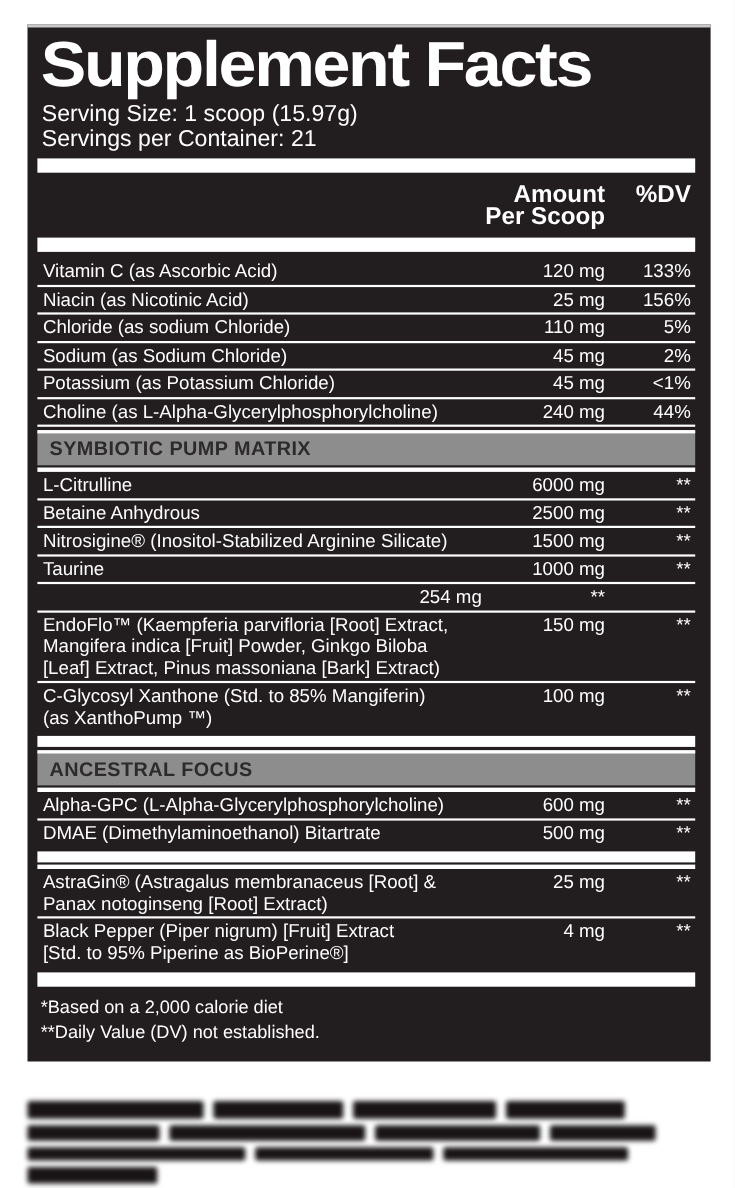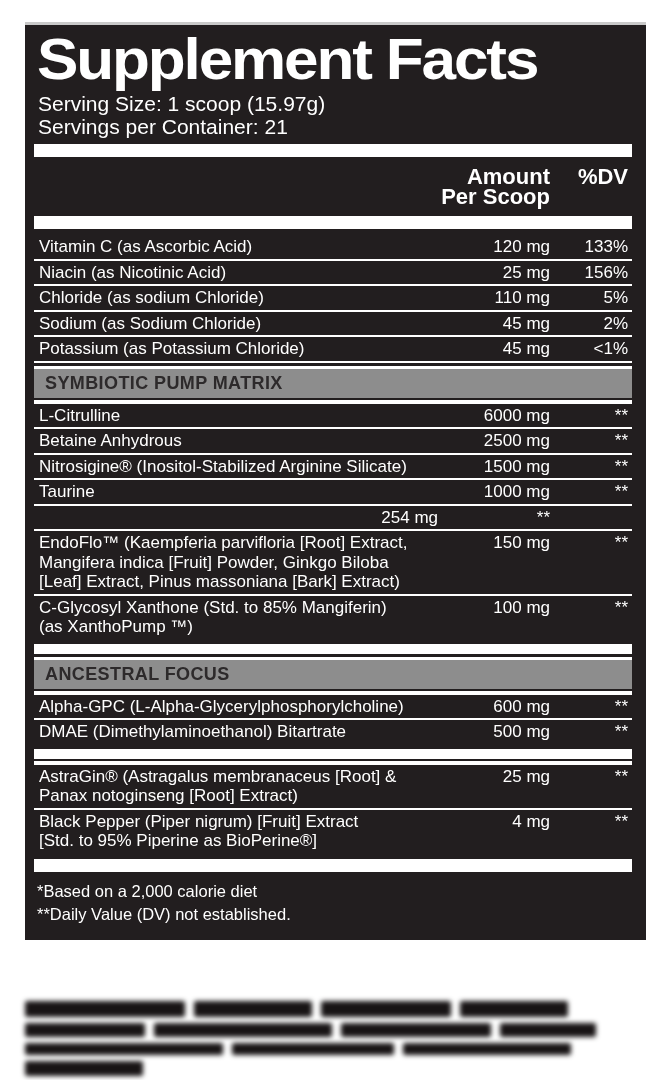--- a/index.html
+++ b/index.html
@@ -93,20 +93,25 @@
     <div class="grid-row row">
       <span class="name">Sodium (as Sodium Chloride)</span>
       <span class="amt">45 mg</span>
       <span class="dv">2%</span>
     </div>
     <div class="grid-row row">
       <span class="name">Potassium (as Potassium Chloride)</span>
       <span class="amt">45 mg</span>
       <span class="dv">&lt;1%</span>
     </div>
+    <div class="grid-row row">
+      <span class="name">Choline (as L-Alpha-Glycerylphosphorylcholine)</span>
+      <span class="amt">240 mg</span>
+      <span class="dv">44%</span>
+    </div>
 
     <div class="section-bar">SYMBIOTIC PUMP MATRIX</div>
     <div class="bar-xs"></div>
 
     <div class="grid-row row">
       <span class="name">L-Citrulline</span>
       <span class="amt">6000 mg</span>
       <span class="dv">**</span>
     </div>
     <div class="grid-row row">

